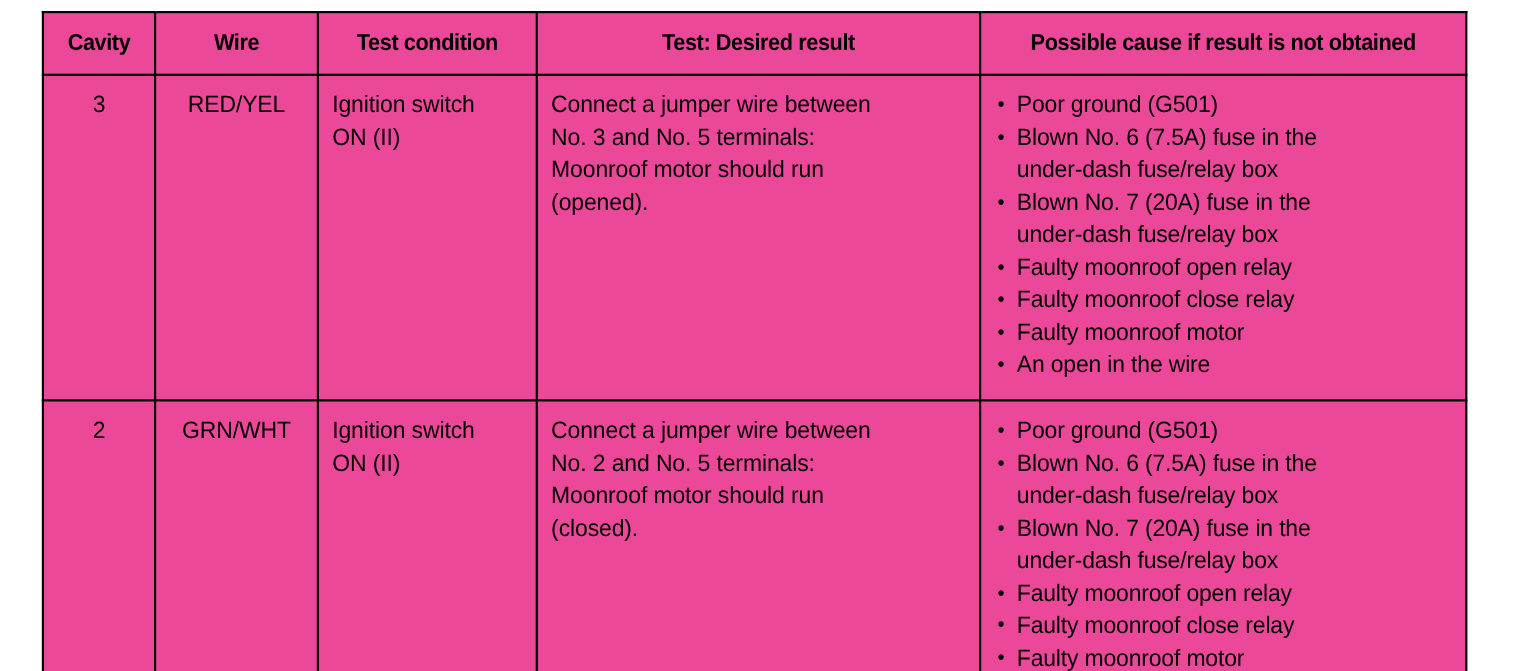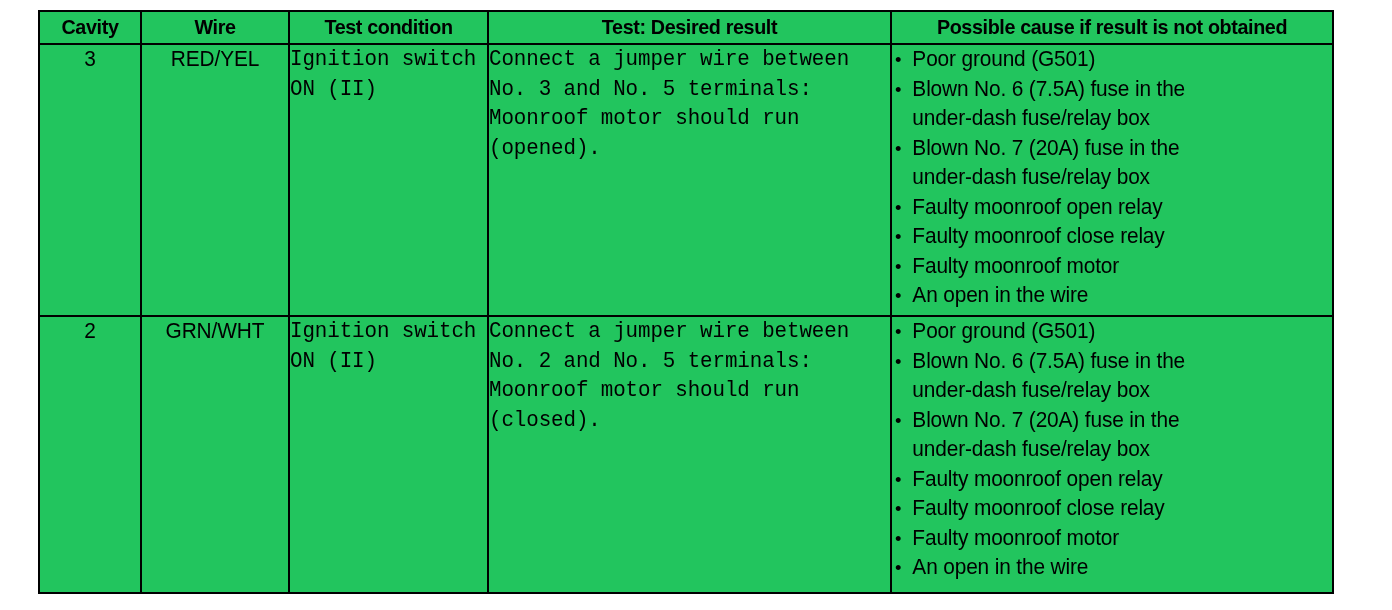--- a/index.html
+++ b/index.html
@@ -31,23 +31,23 @@
     top: 10px;
     width: 1294px;       
     border-collapse: collapse;
     table-layout: fixed;
     background: #ffffff;
   }
 
   .test-table td,
   .test-table th {
     border: 2px solid #000000;
-    padding: 0;
+    padding: 12px;
     vertical-align: top;
-    background: #22c55e;
+    background: #ec4899;
   }
 
   
   col.c-cavity    { width: 102px; }
   col.c-wire      { width: 148px; }
   col.c-cond      { width: 199px; }
   col.c-test      { width: 403px; }
   col.c-cause     { width: 442px; }
 
   
@@ -78,21 +78,20 @@
     padding-top: 5px;
   }
   .cell-center .cell-inner {
     display: block;
     transform: scaleX(0.97);
     transform-origin: center top;
   }
   .cell-left {
     text-align: left;
     padding: 5px 6px 10px 9px;
-    font-family: Liberation Mono, monospace;
   }
   .cell-left .cell-inner {
     display: block;
     transform: scaleX(0.97);
     transform-origin: left top;
   }
 
   .row-1 td { height: 270px; }
   .row-2 td { height: 275px; }
 

